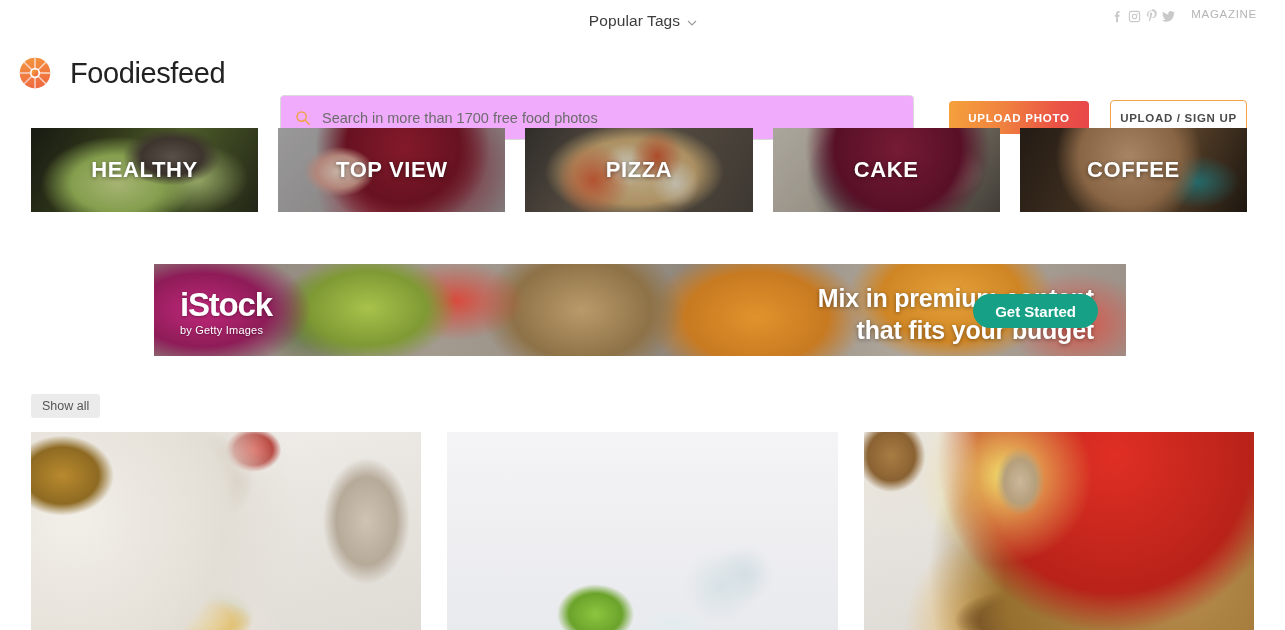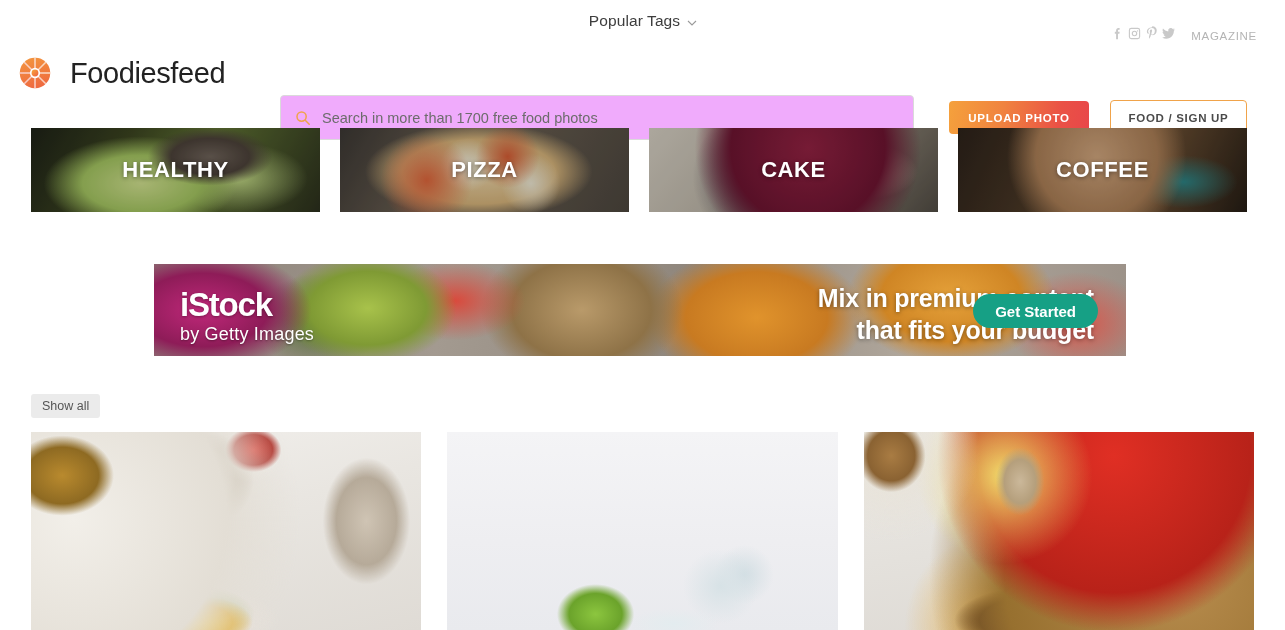--- a/index.html
+++ b/index.html
@@ -22,22 +22,22 @@
   }
   .popular-tags {
     display: flex; align-items: center; gap: 7px;
     font-size: 15.5px; color: #3d3d3d; cursor: pointer;
     letter-spacing: .1px;
   }
   .chev { width: 9px; height: 9px; position: relative; top: 1px; }
   .chev svg { display: block; }
 
   .top-right {
-    position: absolute; right: 28px; top: 0; height: 42px;
-    display: flex; align-items: flex-end; 
+    position: absolute; right: 28px; top: 8px; height: 42px;
+    display: flex; align-items: flex-start; 
   }
   .soc { width: 17px; height: 17px; display: block; cursor: pointer; }
   .soc svg { display: block; fill: #c9c9c9; }
   .magazine {
     font-size: 11.5px; color: #b4b4b4; letter-spacing: .7px;
     cursor: pointer; margin-left: 14px; font-weight: 400;
   }
 
   
   .header {
@@ -162,21 +162,21 @@
       linear-gradient(100deg, #8b8178 0%, #a39a90 30%, #8f867c 55%, #b0a79c 78%, #9b9188 100%);
   }
   .banner-logo {
     position: absolute; left: 26px; top: 24px; color: #fff;
   }
   .istock-word {
     font-size: 33px; font-weight: bold; letter-spacing: -1.2px; line-height: 1;
     text-shadow: 0 1px 3px rgba(0,0,0,.35);
   }
   .getty-word {
-    font-size: 18px; margin-top: 3px; letter-spacing: .2px;
+    font-size: 11px; margin-top: 3px; letter-spacing: .2px;
     text-shadow: 0 1px 2px rgba(0,0,0,.35);
   }
   .banner-copy {
     position: absolute; left: 440px; top: 18px; width: 500px;
     text-align: right; color: #fff;
     font-size: 25px; font-weight: bold; line-height: 1.28;
     letter-spacing: -.2px; text-shadow: 0 1px 4px rgba(0,0,0,.4);
   }
   .banner-cta {
     position: absolute; right: 28px; top: 30px;
@@ -329,31 +329,36 @@
     <span class="search-ico">
       <svg viewBox="0 0 16 16" width="16" height="16">
         <circle cx="6.6" cy="6.6" r="4.6" fill="none" stroke="#f0a34a" stroke-width="1.5"></circle>
         <path d="M10.2 10.2 L14.2 14.2" stroke="#f0a34a" stroke-width="1.5" stroke-linecap="round"></path>
       </svg>
     </span>
     <input class="search-input" type="text" placeholder="Search in more than 1700 free food photos" style="">
   </div>
 
   <button class="btn-upload">UPLOAD PHOTO</button>
-  <button class="btn-login">FOOD / SIGN UP</button>
+  <button class="btn-login">UPLOAD / SIGN UP</button>
 </div>
 
 <div class="cats">
 
   <div class="cat">
     <div class="bg bg-healthy"></div>
     <div class="shade"></div>
     <span class="cat-label">HEALTHY</span>
   </div>
 
+  <div class="cat">
+    <div class="bg bg-topview"></div>
+    <div class="shade"></div>
+    <span class="cat-label">TOP VIEW</span>
+  </div>
 
 
   <div class="cat">
     <div class="bg bg-pizza"></div>
     <div class="shade"></div>
     <span class="cat-label">PIZZA</span>
   </div>
 
   <div class="cat">
     <div class="bg bg-cake"></div>

